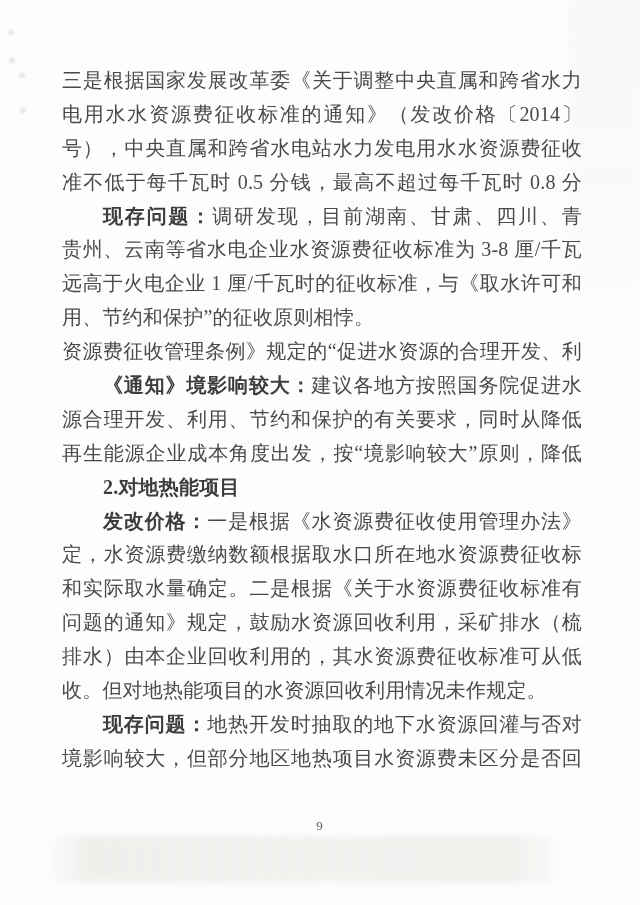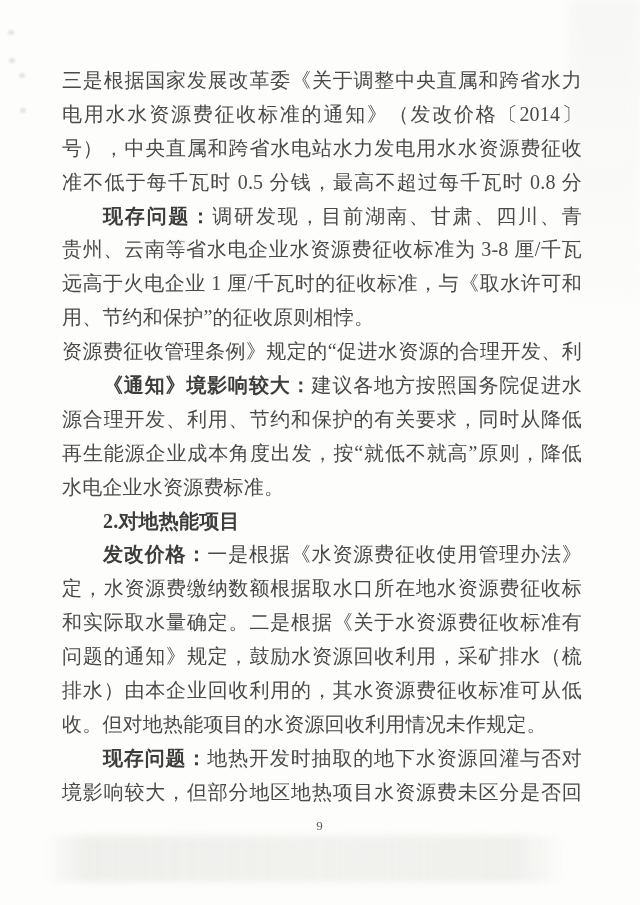--- a/index.html
+++ b/index.html
@@ -70,22 +70,21 @@
       <div class="text-line fill"><span>电用水水资源费征收标准的通知》（发改价格〔2014〕1959</span></div>
       <div class="text-line fill"><span>号），中央直属和跨省水电站水力发电用水水资源费征收标</span></div>
       <div class="text-line fill"><span>准不低于每千瓦时 0.5 分钱，最高不超过每千瓦时 0.8 分钱。</span></div>
       <div class="text-line fill indent"><span class="seg-bold">现存问题：</span><span>调研发现，目前湖南、甘肃、四川、青海、</span></div>
       <div class="text-line fill"><span>贵州、云南等省水电企业水资源费征收标准为 3-8 厘/千瓦时，</span></div>
       <div class="text-line fill"><span>远高于火电企业 1 厘/千瓦时的征收标准，与《取水许可和水</span></div>
       <div class="text-line nofill"><span>用、节约和保护”的征收原则相悖。</span></div>
       <div class="text-line fill"><span>资源费征收管理条例》规定的“促进水资源的合理开发、利</span></div>
       <div class="text-line fill indent"><span class="seg-bold">《通知》境影响较大：</span><span>建议各地方按照国务院促进水资</span></div>
       <div class="text-line fill"><span>源合理开发、利用、节约和保护的有关要求，同时从降低可</span></div>
-      <div class="text-line fill"><span>再生能源企业成本角度出发，按“就低不就高”原则，降低</span></div>
-      <div class="text-line nofill"><span>水电企业水资源费标准。</span></div>
+      <div class="text-line fill"><span>再生能源企业成本角度出发，按“境影响较大”原则，降低</span></div>
       <div class="text-line nofill indent"><span class="seg-bold">2.对地热能项目</span></div>
       <div class="text-line fill indent"><span class="seg-bold">发改价格：</span><span>一是根据《水资源费征收使用管理办法》规</span></div>
       <div class="text-line fill"><span>定，水资源费缴纳数额根据取水口所在地水资源费征收标准</span></div>
       <div class="text-line fill"><span>和实际取水量确定。二是根据《关于水资源费征收标准有关</span></div>
       <div class="text-line fill"><span>问题的通知》规定，鼓励水资源回收利用，采矿排水（梳干</span></div>
       <div class="text-line fill"><span>排水）由本企业回收利用的，其水资源费征收标准可从低征</span></div>
       <div class="text-line nofill"><span>收。但对地热能项目的水资源回收利用情况未作规定。</span></div>
       <div class="text-line fill indent"><span class="seg-bold">现存问题：</span><span>地热开发时抽取的地下水资源回灌与否对环</span></div>
       <div class="text-line fill"><span>境影响较大，但部分地区地热项目水资源费未区分是否回灌，</span></div>
     </div>

